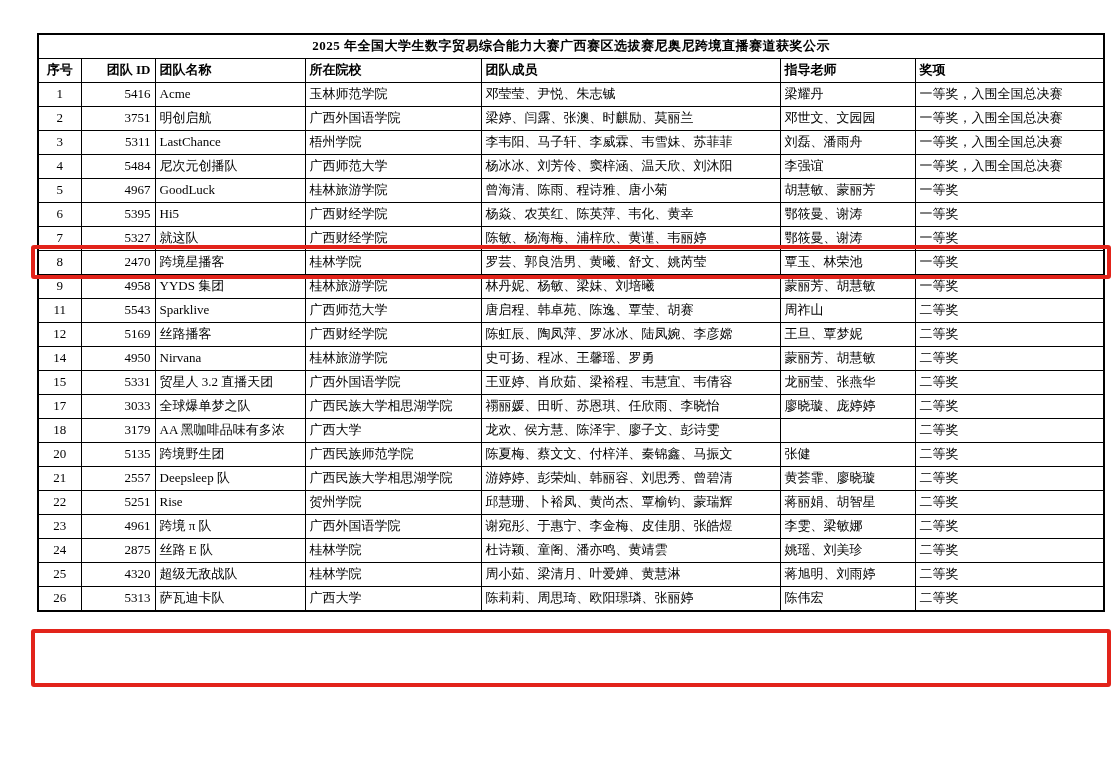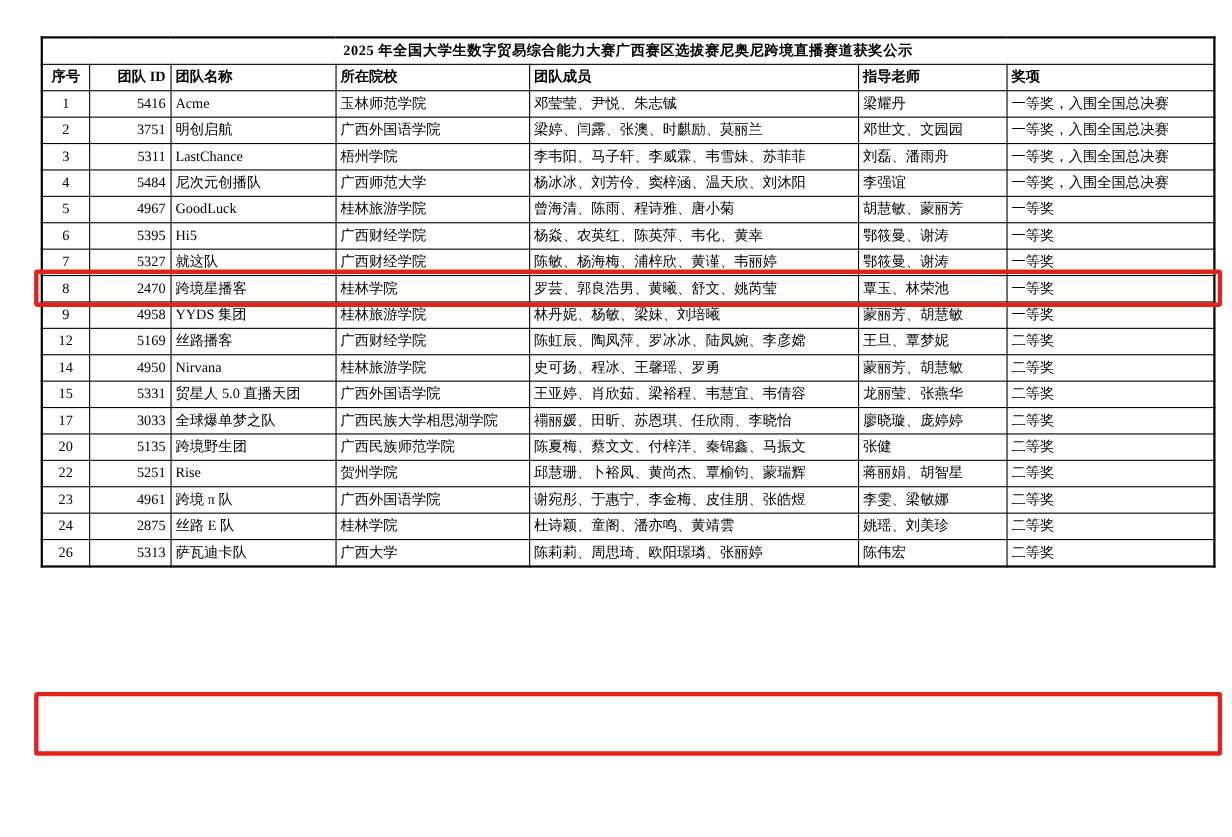--- a/index.html
+++ b/index.html
@@ -163,65 +163,92 @@
         <tr>
           <td class="c0">9</td>
           <td class="c1">4958</td>
           <td class="c2">YYDS 集团</td>
           <td class="c3">桂林旅游学院</td>
           <td class="c4">林丹妮、杨敏、梁妹、刘培曦</td>
           <td class="c5">蒙丽芳、胡慧敏</td>
           <td class="c6">一等奖</td>
         </tr>
         <tr>
+          <td class="c0">11</td>
+          <td class="c1">5543</td>
+          <td class="c2">Sparklive</td>
+          <td class="c3">广西师范大学</td>
+          <td class="c4">唐启程、韩卓苑、陈逸、覃莹、胡赛</td>
+          <td class="c5">周祚山</td>
+          <td class="c6">二等奖</td>
+        </tr>
+        <tr>
           <td class="c0">12</td>
           <td class="c1">5169</td>
           <td class="c2">丝路播客</td>
           <td class="c3">广西财经学院</td>
           <td class="c4">陈虹辰、陶凤萍、罗冰冰、陆凤婉、李彦嫦</td>
           <td class="c5">王旦、覃梦妮</td>
           <td class="c6">二等奖</td>
         </tr>
         <tr>
           <td class="c0">14</td>
           <td class="c1">4950</td>
           <td class="c2">Nirvana</td>
           <td class="c3">桂林旅游学院</td>
           <td class="c4">史可扬、程冰、王馨瑶、罗勇</td>
           <td class="c5">蒙丽芳、胡慧敏</td>
           <td class="c6">二等奖</td>
         </tr>
         <tr>
           <td class="c0">15</td>
           <td class="c1">5331</td>
-          <td class="c2">贸星人 5.0 直播天团</td>
+          <td class="c2">贸星人 3.2 直播天团</td>
           <td class="c3">广西外国语学院</td>
           <td class="c4">王亚婷、肖欣茹、梁裕程、韦慧宜、韦倩容</td>
           <td class="c5">龙丽莹、张燕华</td>
           <td class="c6">二等奖</td>
         </tr>
         <tr>
           <td class="c0">17</td>
           <td class="c1">3033</td>
           <td class="c2">全球爆单梦之队</td>
           <td class="c3">广西民族大学相思湖学院</td>
           <td class="c4">禤丽媛、田昕、苏恩琪、任欣雨、李晓怡</td>
           <td class="c5">廖晓璇、庞婷婷</td>
           <td class="c6">二等奖</td>
         </tr>
         <tr>
+          <td class="c0">18</td>
+          <td class="c1">3179</td>
+          <td class="c2">AA 黑咖啡品味有多浓</td>
+          <td class="c3">广西大学</td>
+          <td class="c4">龙欢、侯方慧、陈泽宇、廖子文、彭诗雯</td>
+          <td class="c5"></td>
+          <td class="c6">二等奖</td>
+        </tr>
+        <tr>
           <td class="c0">20</td>
           <td class="c1">5135</td>
           <td class="c2">跨境野生团</td>
           <td class="c3">广西民族师范学院</td>
           <td class="c4">陈夏梅、蔡文文、付梓洋、秦锦鑫、马振文</td>
           <td class="c5">张健</td>
           <td class="c6">二等奖</td>
         </tr>
         <tr>
+          <td class="c0">21</td>
+          <td class="c1">2557</td>
+          <td class="c2">Deepsleep 队</td>
+          <td class="c3">广西民族大学相思湖学院</td>
+          <td class="c4">游婷婷、彭荣灿、韩丽容、刘思秀、曾碧清</td>
+          <td class="c5">黄荟霏、廖晓璇</td>
+          <td class="c6">二等奖</td>
+        </tr>
+        <tr>
           <td class="c0">22</td>
           <td class="c1">5251</td>
           <td class="c2">Rise</td>
           <td class="c3">贺州学院</td>
           <td class="c4">邱慧珊、卜裕凤、黄尚杰、覃榆钧、蒙瑞辉</td>
           <td class="c5">蒋丽娟、胡智星</td>
           <td class="c6">二等奖</td>
         </tr>
         <tr>
           <td class="c0">23</td>
@@ -232,20 +259,29 @@
           <td class="c5">李雯、梁敏娜</td>
           <td class="c6">二等奖</td>
         </tr>
         <tr>
           <td class="c0">24</td>
           <td class="c1">2875</td>
           <td class="c2">丝路 E 队</td>
           <td class="c3">桂林学院</td>
           <td class="c4">杜诗颖、童阁、潘亦鸣、黄靖雲</td>
           <td class="c5">姚瑶、刘美珍</td>
+          <td class="c6">二等奖</td>
+        </tr>
+        <tr>
+          <td class="c0">25</td>
+          <td class="c1">4320</td>
+          <td class="c2">超级无敌战队</td>
+          <td class="c3">桂林学院</td>
+          <td class="c4">周小茹、梁清月、叶爱婵、黄慧淋</td>
+          <td class="c5">蒋旭明、刘雨婷</td>
           <td class="c6">二等奖</td>
         </tr>
         <tr>
           <td class="c0">26</td>
           <td class="c1">5313</td>
           <td class="c2">萨瓦迪卡队</td>
           <td class="c3">广西大学</td>
           <td class="c4">陈莉莉、周思琦、欧阳璟璘、张丽婷</td>
           <td class="c5">陈伟宏</td>
           <td class="c6">二等奖</td>

